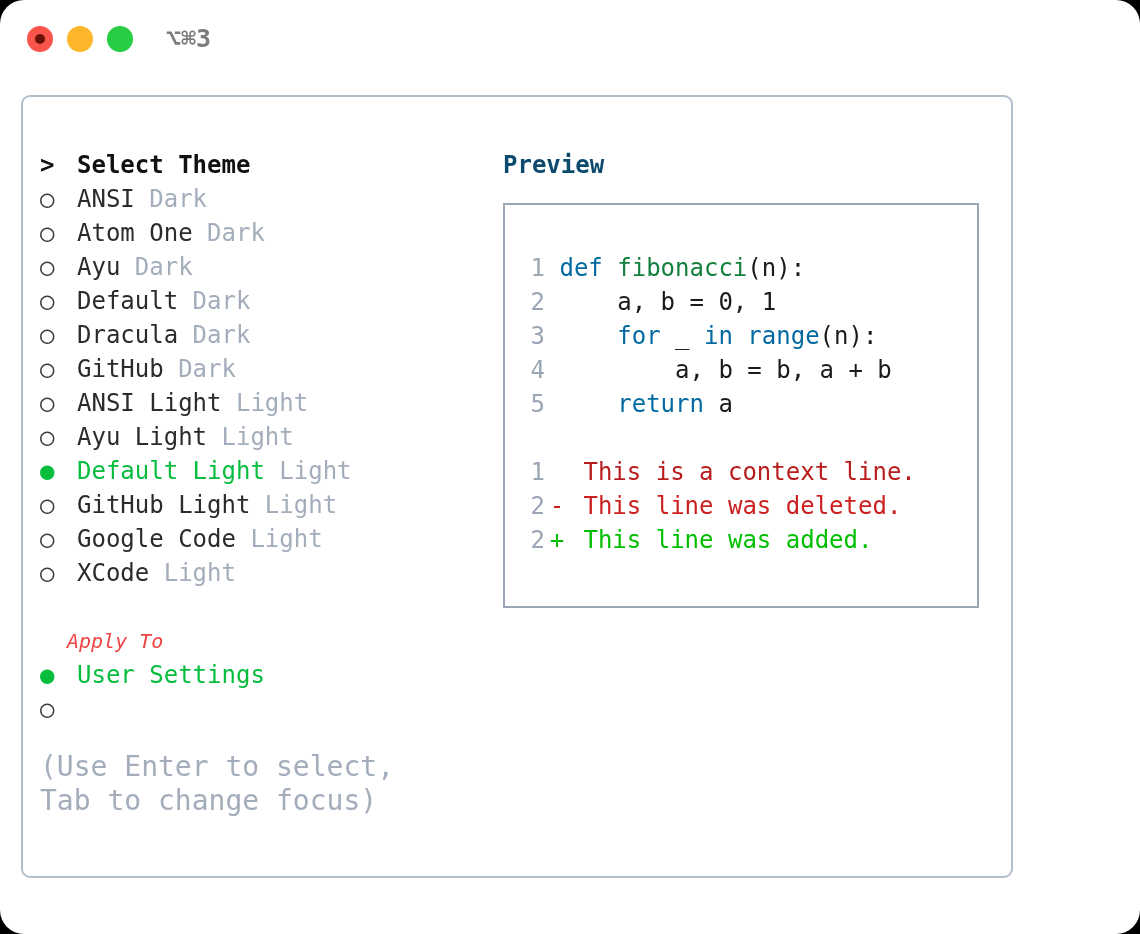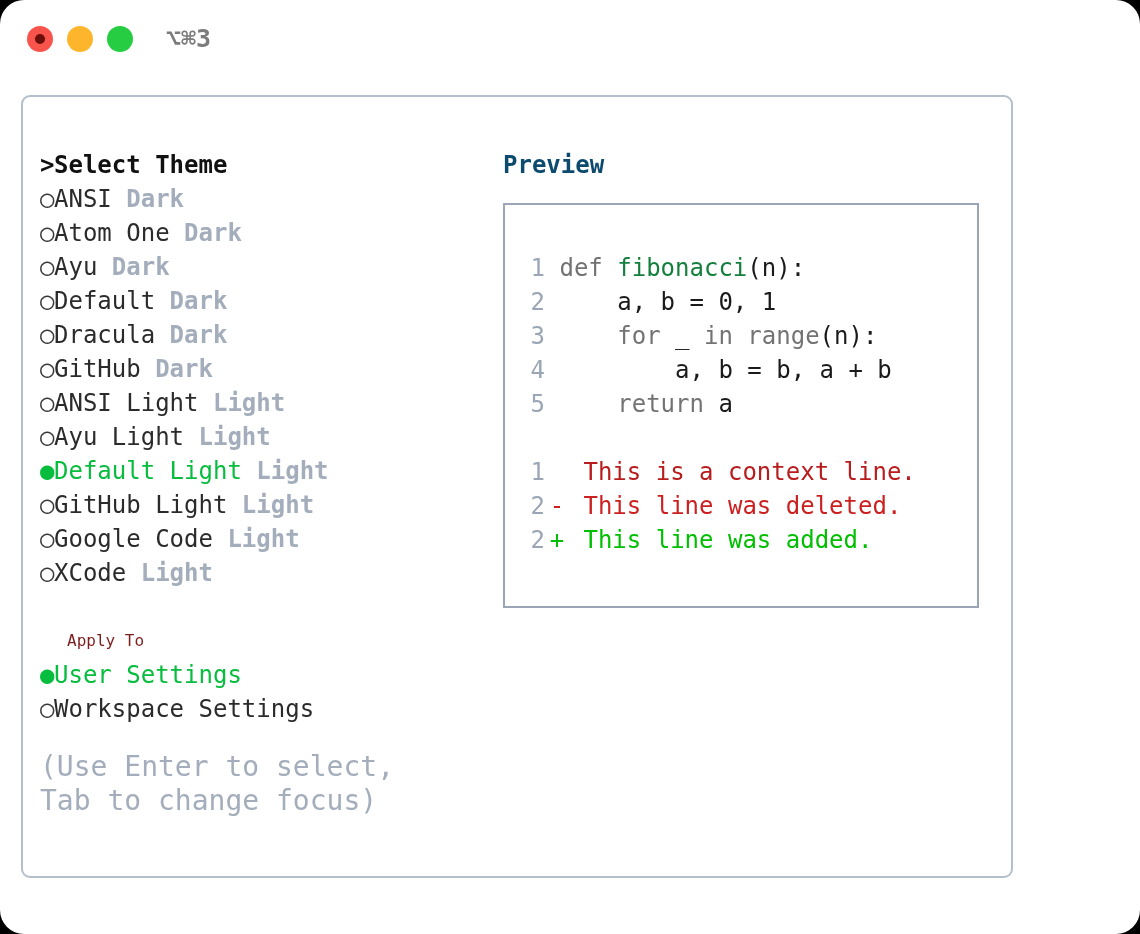--- a/index.html
+++ b/index.html
@@ -93,43 +93,44 @@
   .marker {
     position: absolute;
     left: 0;
     top: 0;
     width: 26px;
     text-align: left;
     font-size: 24px;
   }
   .rowtext {
     position: absolute;
-    left: 14px;
+    left: 37px;
     top: 0;
     white-space: pre;
   }
 
   .header-row .marker { font-weight: bold; color: #111111; }
   .header-row .rowtext { font-weight: bold; color: #111111; }
 
   .opt .marker  { color: #3a3a3a; }
   .opt .rowtext { color: #2b2b2b; }
   .opt.selected .marker  { color: #06bd3e; }
   .opt.selected .rowtext { color: #06bd3e; }
 
-  .tag { color: #a3adbb; font-weight: bold; }
+  .tag { color: #a3adbb; }
 
   .plain-header {
     position: relative;
     height: 34px;
     line-height: 34px;
-    font-size: 16px;
-    color: #7f1d1d;
+    font-size: 20px;
+    color: #ef4444;
     padding-left: 27px;
     white-space: pre;
+    font-style: italic;
   }
 
   .spacer { height: 34px; }
 
   #hint {
     margin-top: 24px;
     font-size: 28px;
     line-height: 34px;
     color: #a3adbb;
     width: 410px;
@@ -168,21 +169,21 @@
     white-space: pre;
   }
   .cline { height: 34px; white-space: pre; }
   .lno {
     display: inline-block;
     width: 22px;
     text-align: right;
     color: #9aa6b6;
   }
   .csrc { color: #1a1a1a; }
-  .kw  { color: #737373; }
+  .kw  { color: #0369a1; }
   .fn  { color: #15803d; }
   .blank-line { height: 34px; }
 
   .dsign { display: inline-block; width: 24px; text-align: center; }
   .dctx  { color: #b91c1c; }
   .ddel  { color: #cc1f1f; }
   .dadd  { color: #00bf00; }
 </style>
 </head>
 <body>
@@ -219,21 +220,21 @@
           <div class="row opt"><span class="marker">○</span><span class="rowtext">Google Code <span class="tag">Light</span></span></div>
           <div class="row opt"><span class="marker">○</span><span class="rowtext">XCode <span class="tag">Light</span></span></div>
         </div>
 
       <div class="spacer"></div>
 
       <div class="plain-header">Apply To</div>
 
       <div id="apply-items">
           <div class="row opt selected"><span class="marker">●</span><span class="rowtext">User Settings</span></div>
-          <div class="row opt"><span class="marker">○</span><span class="rowtext">Workspace Settings</span></div>
+          <div class="row opt"><span class="marker">○</span></div>
         </div>
 
       <div id="hint">(Use Enter to select, Tab to change focus)</div>
     </div>
 
     <div id="right-col">
       <div id="preview-title">Preview</div>
       <div id="preview-box">
         <div id="code"><div class="cline"><span class="lno">1</span><span class="csrc"> </span><span class="kw">def</span><span class="csrc"> </span><span class="fn">fibonacci</span><span class="csrc">(n):</span></div><div class="cline"><span class="lno">2</span><span class="csrc">     </span><span class="csrc">a, b = 0, 1</span></div><div class="cline"><span class="lno">3</span><span class="csrc">     </span><span class="kw">for</span><span class="csrc"> _ </span><span class="kw">in</span><span class="csrc"> </span><span class="kw">range</span><span class="csrc">(n):</span></div><div class="cline"><span class="lno">4</span><span class="csrc">         </span><span class="csrc">a, b = b, a + b</span></div><div class="cline"><span class="lno">5</span><span class="csrc">     </span><span class="kw">return</span><span class="csrc"> a</span></div><div class="blank-line"></div><div class="cline"><span class="lno">1</span><span class="dsign dctx"> </span><span class="dctx"> This is a context line.</span></div><div class="cline"><span class="lno">2</span><span class="dsign ddel">-</span><span class="ddel"> This line was deleted.</span></div><div class="cline"><span class="lno">2</span><span class="dsign dadd">+</span><span class="dadd"> This line was added.</span></div></div>
       </div>

